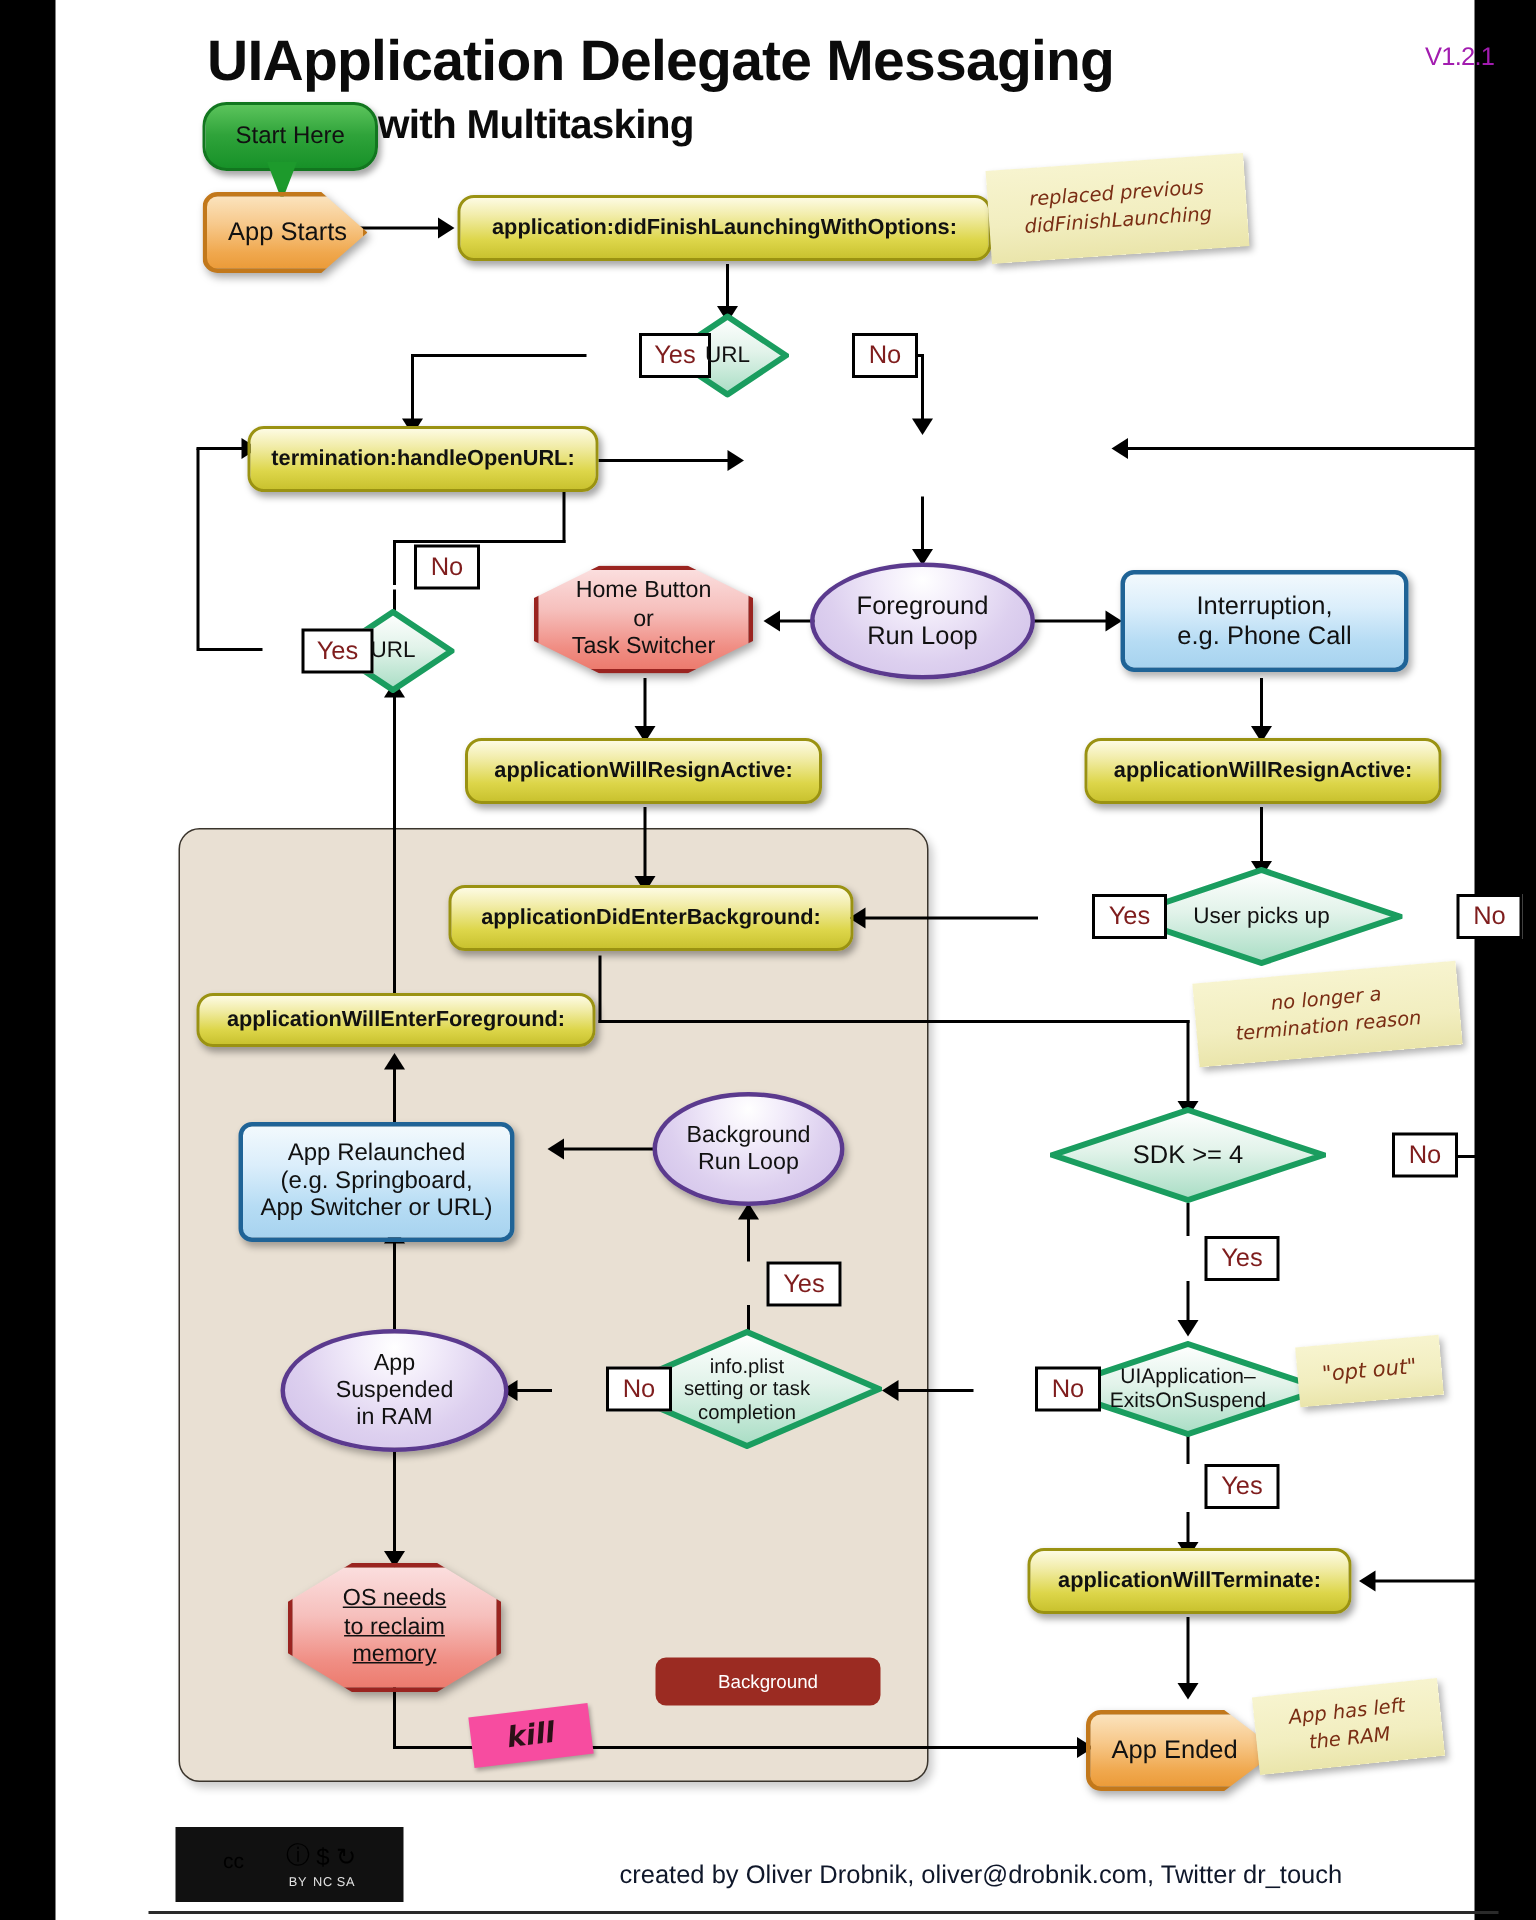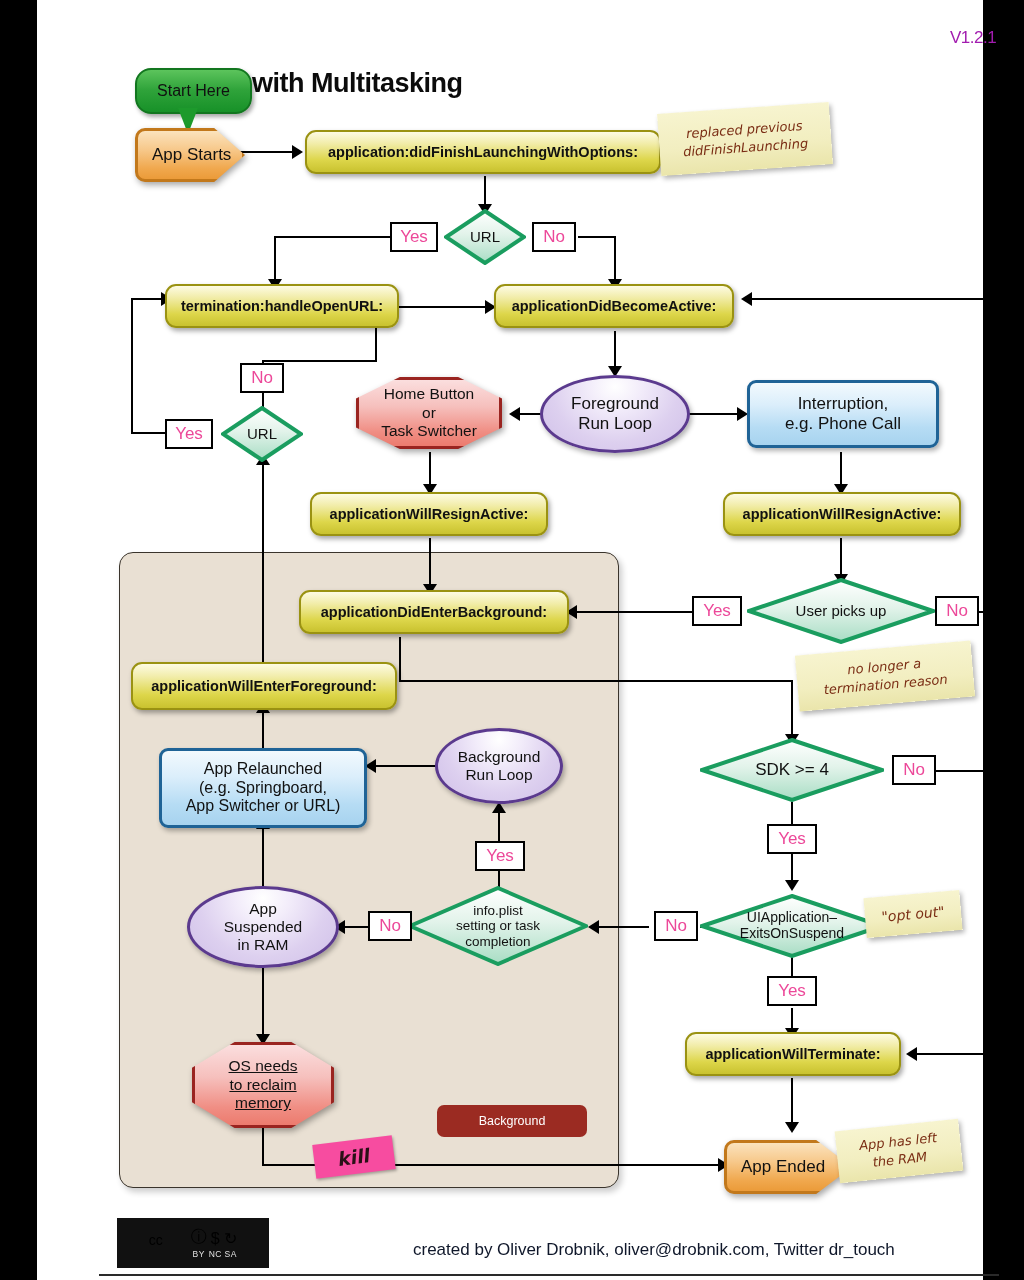--- a/index.html
+++ b/index.html
@@ -81,21 +81,21 @@
   .callout-tail{
     position:absolute;width:0;height:0;
     border-left:10px solid transparent;border-right:10px solid transparent;
     border-top:26px solid #1d9a2c;
   }
 
   
   .chip{
     position:absolute;background:#fff;border:2px solid #000;
     display:flex;align-items:center;justify-content:center;
-    font-size:17px;color:#ec4899;box-sizing:border-box;
+    font-size:17px;color:#7f1d1d;box-sizing:border-box;margin-left:36px;
   }
 
   
   .note{
     position:absolute;
     background:linear-gradient(180deg,#f7f4cf 0%,#f2eec0 60%,#eae5ab 100%);
     box-shadow:2px 3px 5px rgba(0,0,0,.3);
     color:#7a2d14;font-style:italic;
     display:flex;align-items:center;justify-content:center;text-align:center;
     line-height:1.35;font-size:13px;
@@ -143,20 +143,21 @@
   .cclab{color:#e2e2e2;font-size:8.5px;letter-spacing:.5px;margin-top:1px;}
   #credit{position:absolute;left:376px;top:1240px;font-size:17px;color:#0f172a;white-space:nowrap;}
   #footer-rule{position:absolute;left:62px;top:1274px;width:900px;height:2px;background:#2a2a2a;}
 </style>
 </head>
 <body>
 
 <div id="stage">
  <div id="page">
 
+  <div class="title" id="title-main">UIApplication Delegate Messaging</div>
   <div class="title" id="title-sub">with Multitasking</div>
   <div class="title" id="version">V1.2.1</div>
 
   <div id="bg-region"></div>
   <div id="bg-legend">Background</div>
 
   <div class="ln lnh" style="left:199px;top:151px;width:58px;"></div>
   <div class="arrow ar-r" style="left:255px;top:145px;"></div>
 
   <div class="ln lnv" style="left:447px;top:176px;height:30px;"></div>
@@ -302,23 +303,20 @@
     <span>Yes</span>
       </div>
   <div class="chip" style="left:495px;top:222px;width:44px;height:30px;">
     <span>No</span>
       </div>
 
   <div class="node api" style="left:128px;top:284px;width:234px;height:44px;">
     <span>termination:handleOpenURL:</span>
   </div>
 
-  <div class="node api" style="left:457px;top:284px;width:240px;height:44px;">
-    <span>applicationDidBecomeActive:</span>
-  </div>
 
   <div class="node diamond" style="left:184px;top:406px;width:82px;height:56px;">
     <svg class="dshape" viewBox="0 0 82 56" preserveAspectRatio="none">
       <defs>
             <linearGradient id="gd2" x1="0" y1="0" x2="0" y2="1">
         <stop offset="0%" stop-color="#ffffff"></stop>
               <stop offset="45%" stop-color="#e2f3ea"></stop>
         <stop offset="100%" stop-color="#a8ddc4"></stop>
             </linearGradient>
           </defs>
@@ -381,21 +379,21 @@
 
   <div class="note" style="left:760px;top:648px;width:176px;height:56px;transform:rotate(-5deg);">
     <span style="white-space:pre-line;">no longer a
 termination reason</span>
   </div>
 
   <div class="node api" style="left:262px;top:590px;width:270px;height:44px;">
     <span>applicationDidEnterBackground:</span>
   </div>
 
-  <div class="node api" style="left:94px;top:662px;width:266px;height:48px;">
+  <div class="node api" style="left:94px;top:662px;width:266px;height:36px;">
     <span>applicationWillEnterForeground:</span>
   </div>
 
   <div class="node diamond" style="left:663px;top:738px;width:184px;height:64px;">
     <svg class="dshape" viewBox="0 0 184 64" preserveAspectRatio="none">
       <defs>
             <linearGradient id="gd4" x1="0" y1="0" x2="0" y2="1">
         <stop offset="0%" stop-color="#ffffff"></stop>
               <stop offset="45%" stop-color="#e2f3ea"></stop>
         <stop offset="100%" stop-color="#a8ddc4"></stop>
@@ -405,21 +403,21 @@
     </svg>
     <span class="dlabel" style="font-size:17px;">SDK &gt;= 4</span>
   </div>
   <div class="chip" style="left:855px;top:755px;width:44px;height:30px;">
     <span>No</span>
       </div>
   <div class="chip" style="left:730px;top:824px;width:50px;height:30px;">
     <span>Yes</span>
       </div>
 
-  <div class="node bluebox" style="left:122px;top:748px;width:208px;height:80px;">
+  <div class="node bluebox" style="left:122px;top:748px;width:184px;height:80px;">
     <span style="white-space:pre-line;font-size:16px;">App Relaunched
 (e.g. Springboard,
 App Switcher or URL)</span>
   </div>
 
   <div class="node ellipse" style="left:398px;top:728px;width:128px;height:76px;">
     <span style="white-space:pre-line;font-size:15.5px;">Background
 Run Loop</span>
   </div>
 

